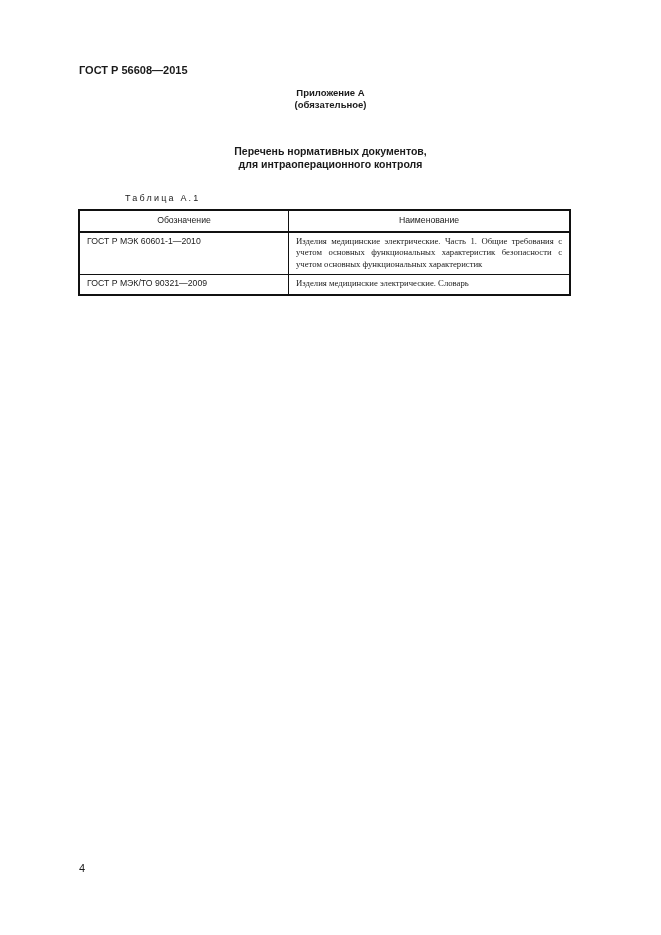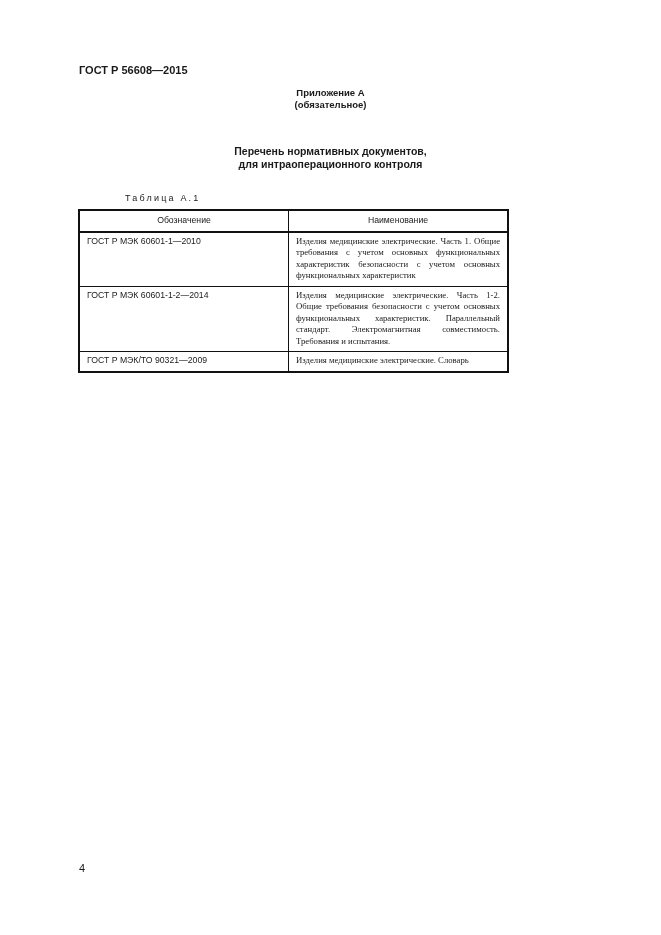--- a/index.html
+++ b/index.html
@@ -4,21 +4,21 @@
 <style>
   html, body { margin:0; padding:0; background:#ffffff; }
   body { width:661px; height:935px; position:relative; overflow:hidden;
          font-family:"Liberation Sans", sans-serif; color:#1a1a1a; }
   .doc-header { position:absolute; left:79px; top:64px; font-size:11px; font-weight:bold; }
   .appendix { position:absolute; left:0; width:661px; top:87px; text-align:center;
               font-size:9.5px; font-weight:bold; line-height:12px; }
   .title { position:absolute; left:0; width:661px; top:145px; text-align:center;
            font-size:10.5px; font-weight:bold; line-height:12.5px; }
   .table-caption { position:absolute; left:79px; top:193px; font-size:9px; letter-spacing:2.2px;margin-left:46px; }
-  .tbl { position:absolute; left:78px; top:209px; width:431px; border-collapse:collapse;
+  .tbl { position:absolute; left:78px; top:209px; width:493px; border-collapse:collapse;
          border:2px solid #111; font-size:8.7px; line-height:11.5px; }
   .tbl th, .tbl td { border:1px solid #111; vertical-align:top; padding:3px 7px 4px 7px; }
   .tbl th { font-weight:normal; text-align:center; border-bottom:2px solid #111; padding:4px 7px 4px 7px; }
   .tbl td.code { width:194px; }
   .tbl td.name { text-align:justify;font-family:Liberation Serif, serif; }
   .page-number { position:absolute; left:79px; top:862px; font-size:11px; }
 </style>
 </head>
 <body>
 
@@ -42,23 +42,19 @@
       <th>Обозначение</th>
       <th>Наименование</th>
     </tr>
   </thead>
   <tbody>
     <tr>
       <td class="code">ГОСТ Р МЭК 60601-1—2010</td>
       <td class="name">Изделия медицинские электрические. Часть 1. Общие требования с учетом основных функциональных характеристик безопасности с учетом основных функциональных характеристик</td>
     </tr>
     <tr>
-      <td class="code">ГОСТ Р МЭК 60601-1-2—2014</td>
-      <td class="name">Изделия медицинские электрические. Часть 1-2. Общие требования безопасности с учетом основных функциональных характеристик. Параллельный стандарт. Электромагнитная совместимость. Требования и испытания.</td>
-    </tr>
-    <tr>
       <td class="code">ГОСТ Р МЭК/ТО 90321—2009</td>
       <td class="name">Изделия медицинские электрические. Словарь</td>
     </tr>
   </tbody>
 </table>
 
 <div class="page-number">4</div>
 
 </body></html>

